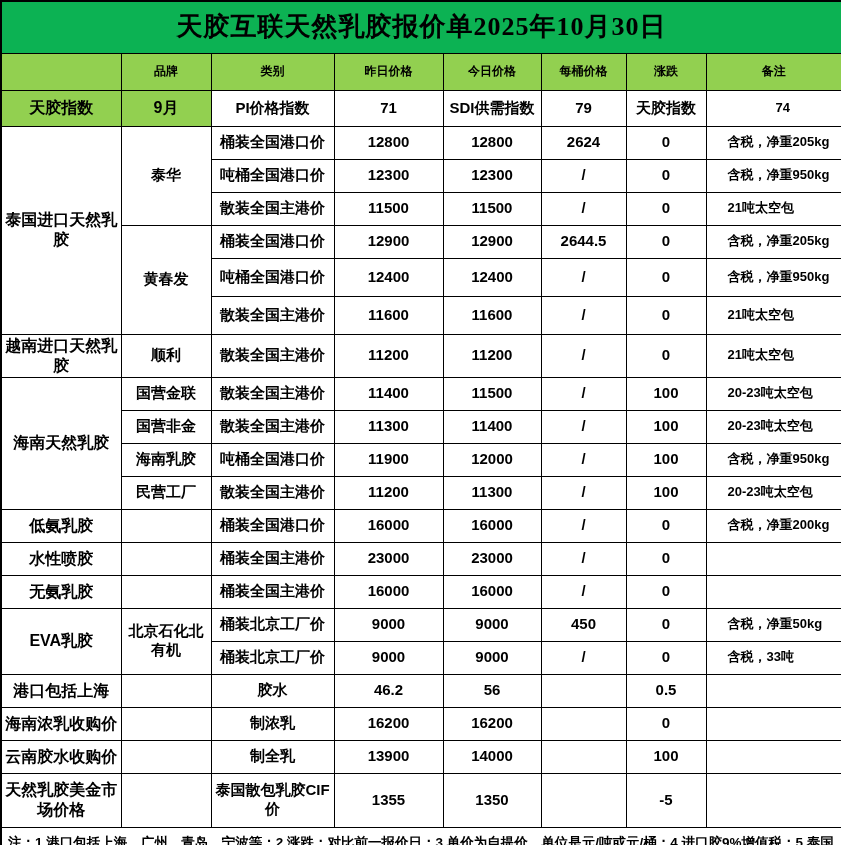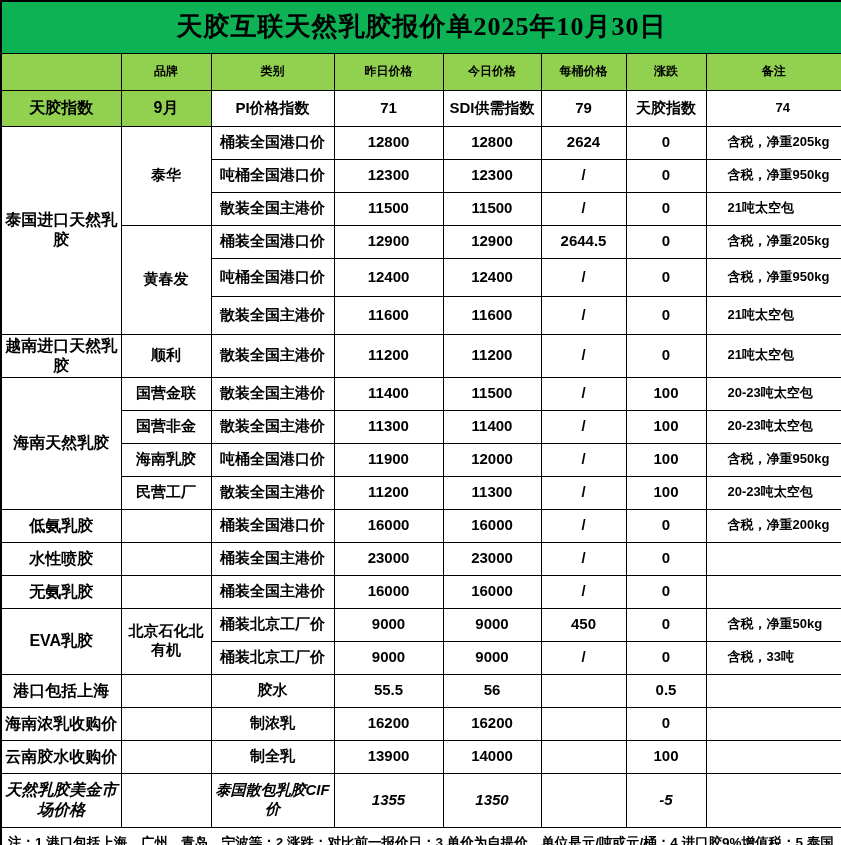--- a/index.html
+++ b/index.html
@@ -247,21 +247,21 @@
         <td class="c3">9000</td>
         <td class="c4">9000</td>
         <td class="c5">/</td>
         <td class="c6">0</td>
         <td class="c7">含税，33吨</td>
       </tr>
       <tr>
         <td class="c0 b16">港口包括上海</td>
         <td class="c1"></td>
         <td class="c2">胶水</td>
-        <td class="c3">55.5</td>
+        <td class="c3">46.2</td>
         <td class="c4">56</td>
         <td class="c5"></td>
         <td class="c6">0.5</td>
         <td class="c7"></td>
       </tr>
       <tr>
         <td class="c0 b16">海南浓乳收购价</td>
         <td class="c1"></td>
         <td class="c2">制浓乳</td>
         <td class="c3">16200</td>
@@ -273,21 +273,21 @@
       <tr>
         <td class="c0 b16">云南胶水收购价</td>
         <td class="c1"></td>
         <td class="c2">制全乳</td>
         <td class="c3">13900</td>
         <td class="c4">14000</td>
         <td class="c5"></td>
         <td class="c6">100</td>
         <td class="c7"></td>
       </tr>
-      <tr style="height: 54px; font-style: italic;">
+      <tr style="height: 54px;">
         <td class="c0 b16">天然乳胶美金市场价格</td>
         <td class="c1"></td>
         <td class="c2">泰国散包乳胶CIF价</td>
         <td class="c3">1355</td>
         <td class="c4">1350</td>
         <td class="c5"></td>
         <td class="c6">-5</td>
         <td class="c7"></td>
       </tr>
     </tbody>

